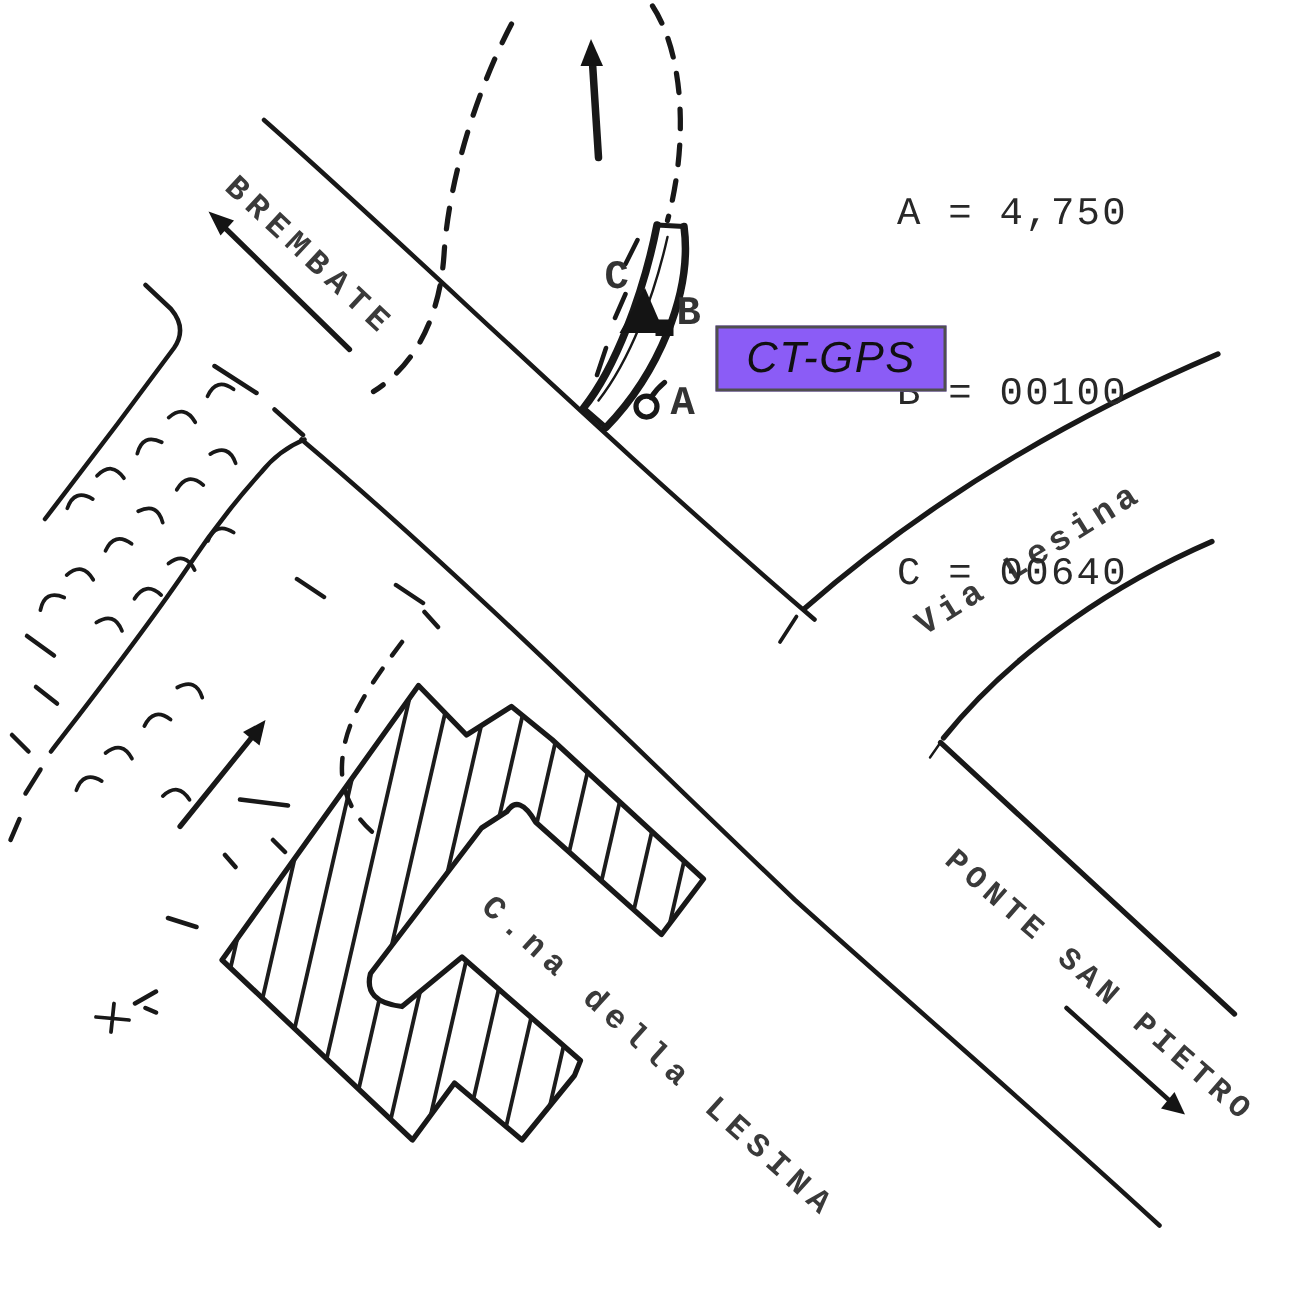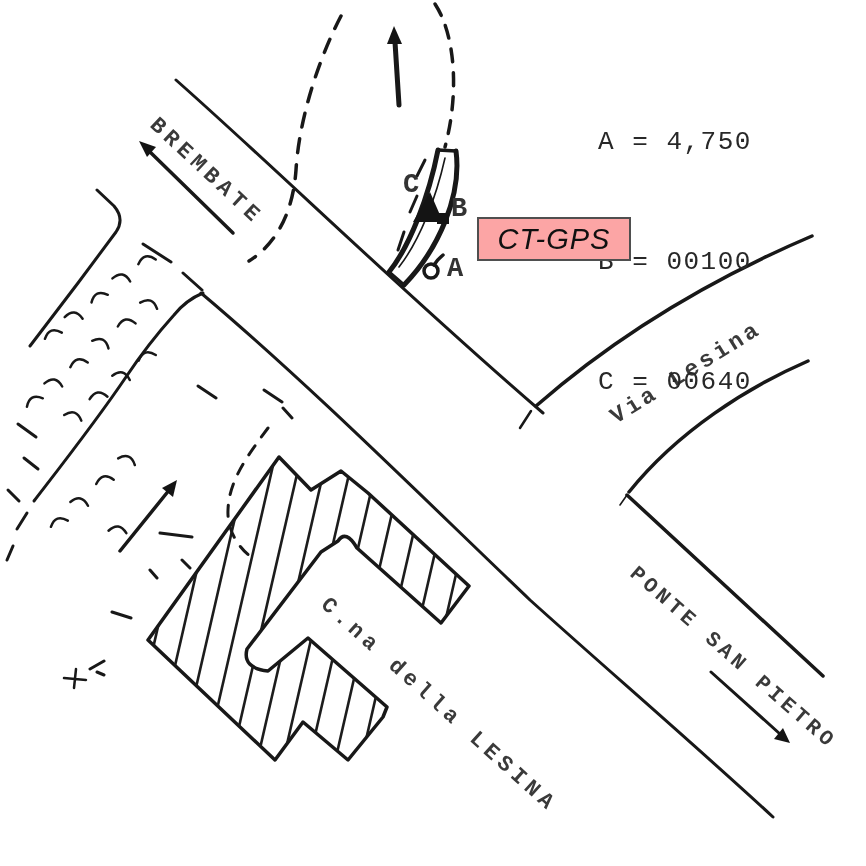--- a/index.html
+++ b/index.html
@@ -28,21 +28,21 @@
   .lbl-ponte{font-size:21px;letter-spacing:4px;}
   .lbl-cna{font-size:22px;letter-spacing:5px;}
   .lbl-point{font-size:27px;fill:#333333;letter-spacing:0;}
   .measure{
     position:absolute;left:598px;top:42px;
     color:#282828;font-size:26px;line-height:40px;
     letter-spacing:1.5px;font-weight:normal;white-space:pre;
   }
   .ctgps-box{
     position:absolute;left:477px;top:217px;width:150px;height:40px;
-    border:2px solid #4f4f4f;background:#fca5a5;
+    border:2px solid #4f4f4f;background:#8b5cf6;
     display:flex;align-items:center;justify-content:center;
     font-family:"Liberation Sans",sans-serif;font-style:italic;
     font-size:29px;color:#101010;letter-spacing:1px;
   }
 </style>
 </head>
 <body>
 
 <div class="canvas">
   <svg width="866" height="866" viewBox="0 0 866 866">

